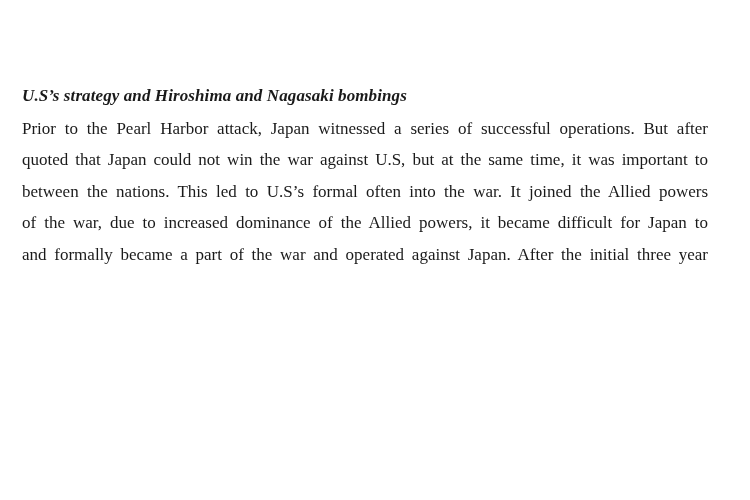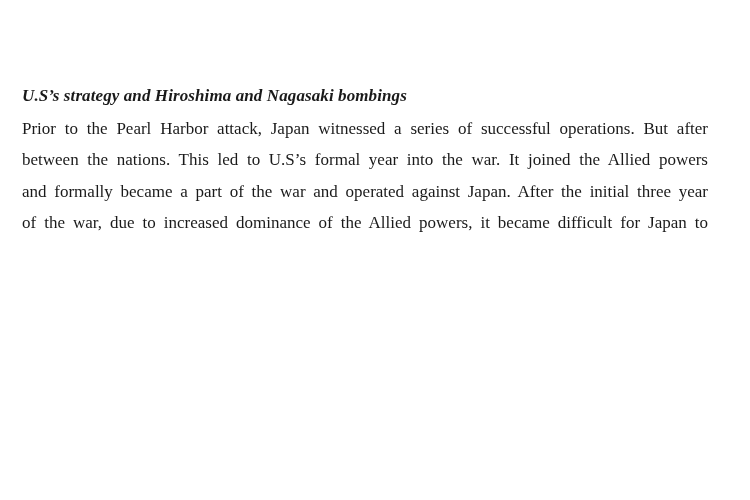--- a/index.html
+++ b/index.html
@@ -44,17 +44,18 @@
     overflow: hidden;
   }
 </style>
 </head>
 <body>
 
 <div class="doc-page">
   <h1 class="doc-heading">U.S’s strategy and Hiroshima and Nagasaki bombings</h1>
   <div class="doc-body">
     <div class="doc-line">Prior to the Pearl Harbor attack, Japan witnessed a series of successful operations. But after</div>
-    <div class="doc-line">between the nations. This led to U.S’s formal year into the war. It joined the Allied powers</div>
+    <div class="doc-line">quoted that Japan could not win the war against U.S, but at the same time, it was important to</div>
+    <div class="doc-line">between the nations. This led to U.S’s formal often into the war. It joined the Allied powers</div>
+    <div class="doc-line">of the war, due to increased dominance of the Allied powers, it became difficult for Japan to</div>
     <div class="doc-line">and formally became a part of the war and operated against Japan. After the initial three year</div>
-    <div class="doc-line">of the war, due to increased dominance of the Allied powers, it became difficult for Japan to</div>
   </div>
 </div>
 
 </body></html>

